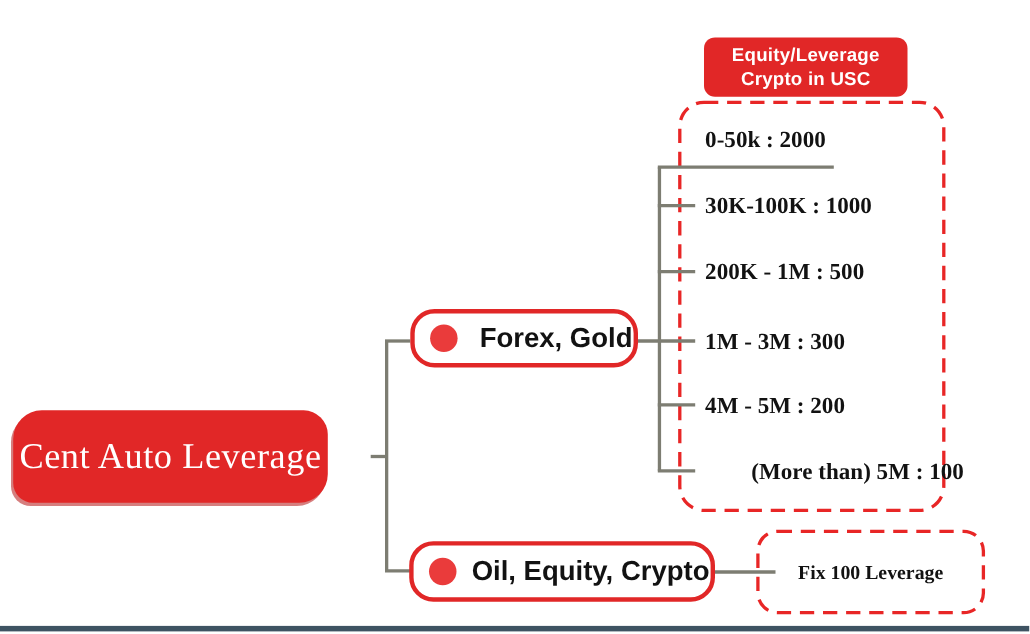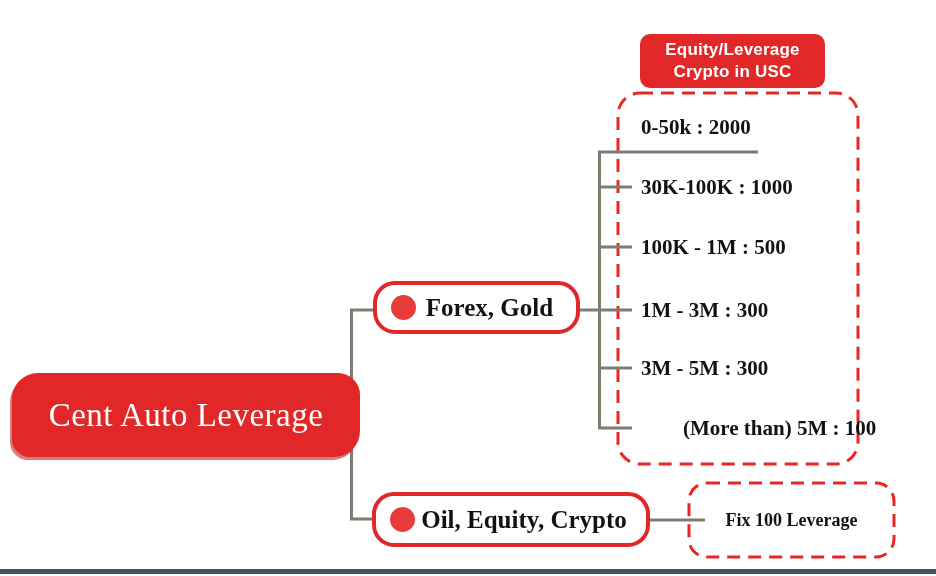--- a/index.html
+++ b/index.html
@@ -15,21 +15,21 @@
   body{font-family:"Liberation Serif", serif;}
   #stage{
     position:relative;
     width:936px;height:576px;
     background:#ffffff;
     overflow:hidden;
   }
   #wires{position:absolute;left:0;top:0;width:936px;height:576px;}
 
   .root-node{
-    position:absolute;left:12px;top:373px;width:348px;height:84px;
+    position:absolute;left:12px;top:373px;width:286px;height:84px;
     background:var(--red);
     border-radius:26px 22px 26px 18px;
     display:flex;align-items:center;justify-content:center;
     box-shadow:-2px 3px 0 rgba(180,20,20,.55);
   }
   .root-node .label{
     color:#ffffff;font-size:33px;font-weight:400;letter-spacing:.5px;
     font-family:"Liberation Serif", serif;
   }
 
@@ -39,23 +39,23 @@
     display:flex;align-items:center;
   }
   .branch-node.forex{left:373px;top:281px;width:207px;height:53px;}
   .branch-node.oil{left:372px;top:492px;width:278px;height:55px;}
   .bullet{
     width:25px;height:25px;border-radius:50%;
     background:var(--dot-red);
     margin-left:14px;flex:0 0 auto;
   }
   .branch-node .label{
-    flex:1;text-align:center;color:var(--ink);
-    font-weight:700;font-size:25px;padding-right:13px;
-    font-family:Liberation Serif, serif;
+    flex:1;text-align:right;color:var(--ink);
+    font-weight:700;font-size:25px;padding-right:1px;
+    font-family:Liberation Sans, sans-serif;
   }
 
   .header-badge{
     position:absolute;left:640px;top:34px;width:185px;height:54px;
     background:var(--red);border-radius:10px;
     display:flex;flex-direction:column;align-items:center;justify-content:center;
     line-height:1.32;
   }
   .header-badge span{
     color:#ffffff;font-family:"Liberation Sans", sans-serif;
@@ -128,22 +128,22 @@
     <span class="label">Oil, Equity, Crypto</span>
   </div>
 
   <div class="header-badge">
     <span>Equity/Leverage</span>
     <span>Crypto in USC</span>
   </div>
 
   <div class="tier t0">0-50k : 2000</div>
   <div class="tier t1">30K-100K : 1000</div>
-  <div class="tier t2">100K - 1M : 500</div>
+  <div class="tier t2">200K - 1M : 500</div>
   <div class="tier t3">1M - 3M : 300</div>
-  <div class="tier t4">3M - 5M : 300</div>
+  <div class="tier t4">4M - 5M : 200</div>
   <div class="tier t5">(More than) 5M : 100</div>
 
   <div class="fix-label">Fix 100 Leverage</div>
 
   <div class="footer-bar"></div>
 
 </div>
 
 </body></html>

